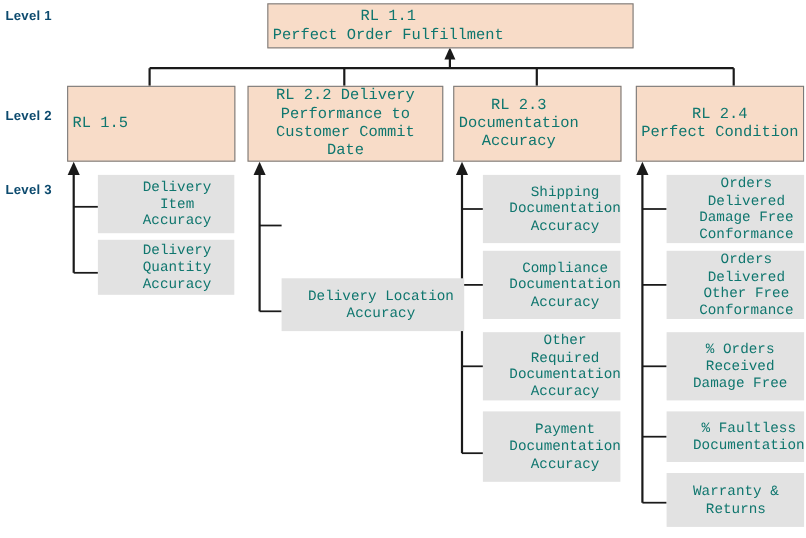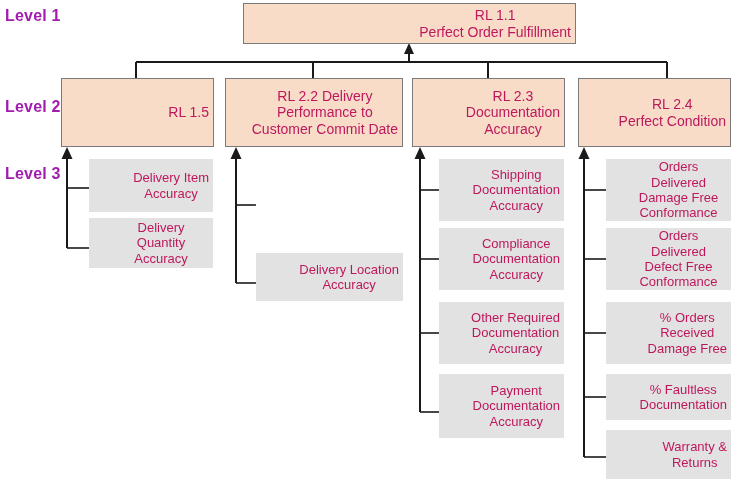--- a/index.html
+++ b/index.html
@@ -12,35 +12,36 @@
     width: 733px;
     height: 489px;
     background: #ffffff;
     font-family: "Liberation Sans", sans-serif;
     overflow: hidden;
   }
   
   .level-label {
     position: absolute;
     font-weight: bold;
-    font-size: 16px;
-    color: #a21caf;
+    font-size: 12px;
+    color: #0c4a6e;
     letter-spacing: 0.2px;
     white-space: nowrap;
   }
   
   .node {
     position: absolute;
     box-sizing: border-box;
     display: flex;
     align-items: center;
-    justify-content: flex-end;
+    justify-content: flex-start;
     text-align: center;
-    color: #be185d;
+    color: #0f766e;
     line-height: 1.18;
+    font-family: Liberation Mono, monospace;
   }
   .node-l1, .node-l2 {
     background: #f8dcc8;
     border: 1.5px solid #7a7a7a;
     font-size: 14px;
   }
   .node-l3 {
     background: #e2e2e2;
     border: none;
     font-size: 13px;
@@ -160,21 +161,21 @@
       <span>Accuracy</span>
     </div>
   </div>
   <div class="node node-l3" style="left:89px; top:218px; width:124px; height:50px;">
     <div>
       <span>Delivery Quantity</span>
       <span>Accuracy</span>
     </div>
   </div>
 
-  <div class="node node-l3" style="left:256px; top:253px; width:147px; height:48px;">
+  <div class="node node-l3" style="left:256px; top:253px; width:166px; height:48px;">
     <div>
       <span>Delivery Location</span>
       <span>Accuracy</span>
     </div>
   </div>
 
   <div class="node node-l3" style="left:439px; top:159px; width:125px; height:62px;">
     <div>
       <span>Shipping</span>
       <span>Documentation</span>
@@ -206,21 +207,21 @@
   <div class="node node-l3" style="left:606px; top:159px; width:125px; height:62px;">
     <div>
       <span>Orders Delivered</span>
       <span>Damage Free</span>
       <span>Conformance</span>
     </div>
   </div>
   <div class="node node-l3" style="left:606px; top:228px; width:125px; height:62px;">
     <div>
       <span>Orders Delivered</span>
-      <span>Defect Free</span>
+      <span>Other Free</span>
       <span>Conformance</span>
     </div>
   </div>
   <div class="node node-l3" style="left:606px; top:302px; width:125px; height:62px;">
     <div>
       <span>% Orders</span>
       <span>Received</span>
       <span>Damage Free</span>
     </div>
   </div>

